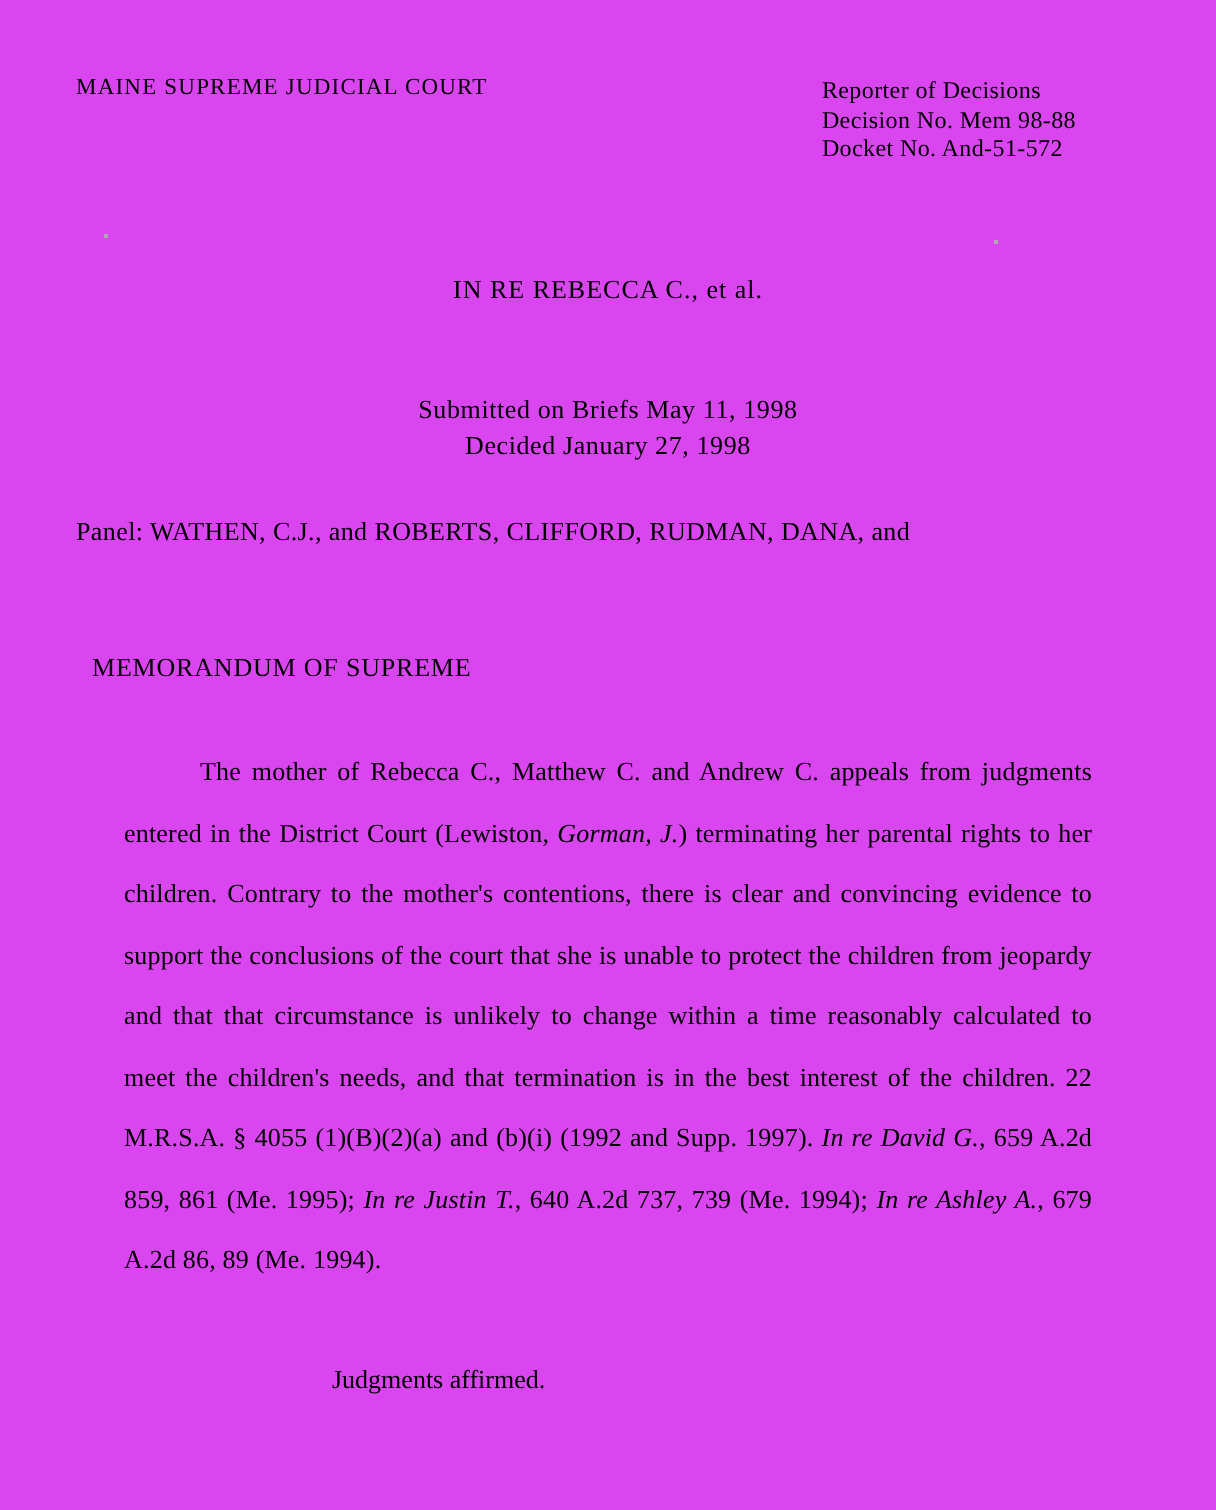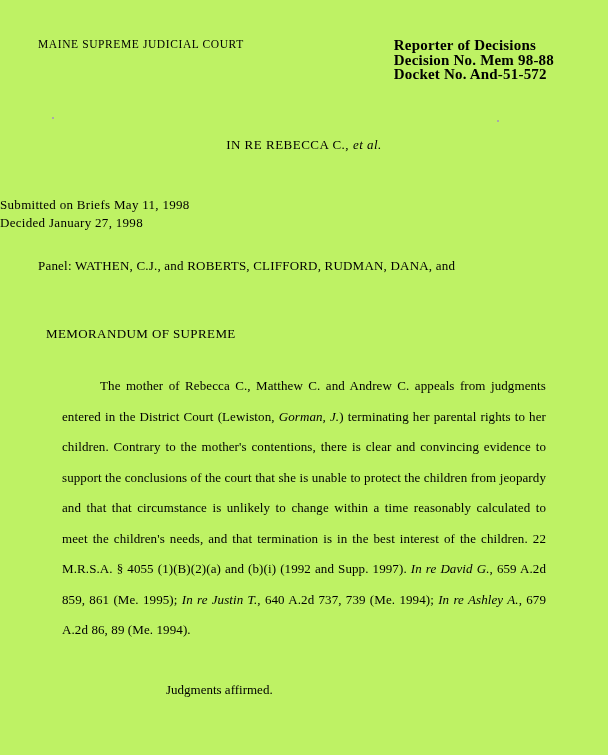--- a/index.html
+++ b/index.html
@@ -14,66 +14,64 @@
     color: #000000;
     position: relative;
     overflow: hidden;
   }
   .page {
     position: absolute;
     left: 0;
     top: 0;
     width: 608px;
     height: 755px;
-    background: #bef264;
+    background: #d946ef;
   }
   .header {
     position: absolute;
     top: 38px;
     left: 38px;
     right: 38px;
     display: flex;
     justify-content: space-between;
     align-items: flex-start;
   }
   .court-name {
     font-size: 11.5px;
     letter-spacing: 0.6px;
     font-family: "Liberation Serif", serif;
     white-space: nowrap;
   }
   .reporter-block {
-    font-size: 15px;
+    font-size: 12px;
     line-height: 14.5px;
     text-align: left;
-    margin-right: 16px;
+    margin-right: 32px;
     letter-spacing: 0.2px;
-    font-weight: bold;
   }
   .reporter-block div {
     white-space: nowrap;
   }
   .case-title {
     position: absolute;
     top: 137px;
     left: 0;
     width: 608px;
     text-align: center;
     font-size: 13px;
     letter-spacing: 0.5px;
   }
   .case-title .etal {
-    font-style: italic;
   }
   .submitted-block {
     position: absolute;
     top: 196px;
     left: 0;
     width: 608px;
-    text-align: left;
+    text-align: center;
     font-size: 13px;
     line-height: 18px;
     letter-spacing: 0.3px;
   }
   .panel-block {
     position: absolute;
     top: 255px;
     left: 38px;
     right: 40px;
     font-size: 13px;

